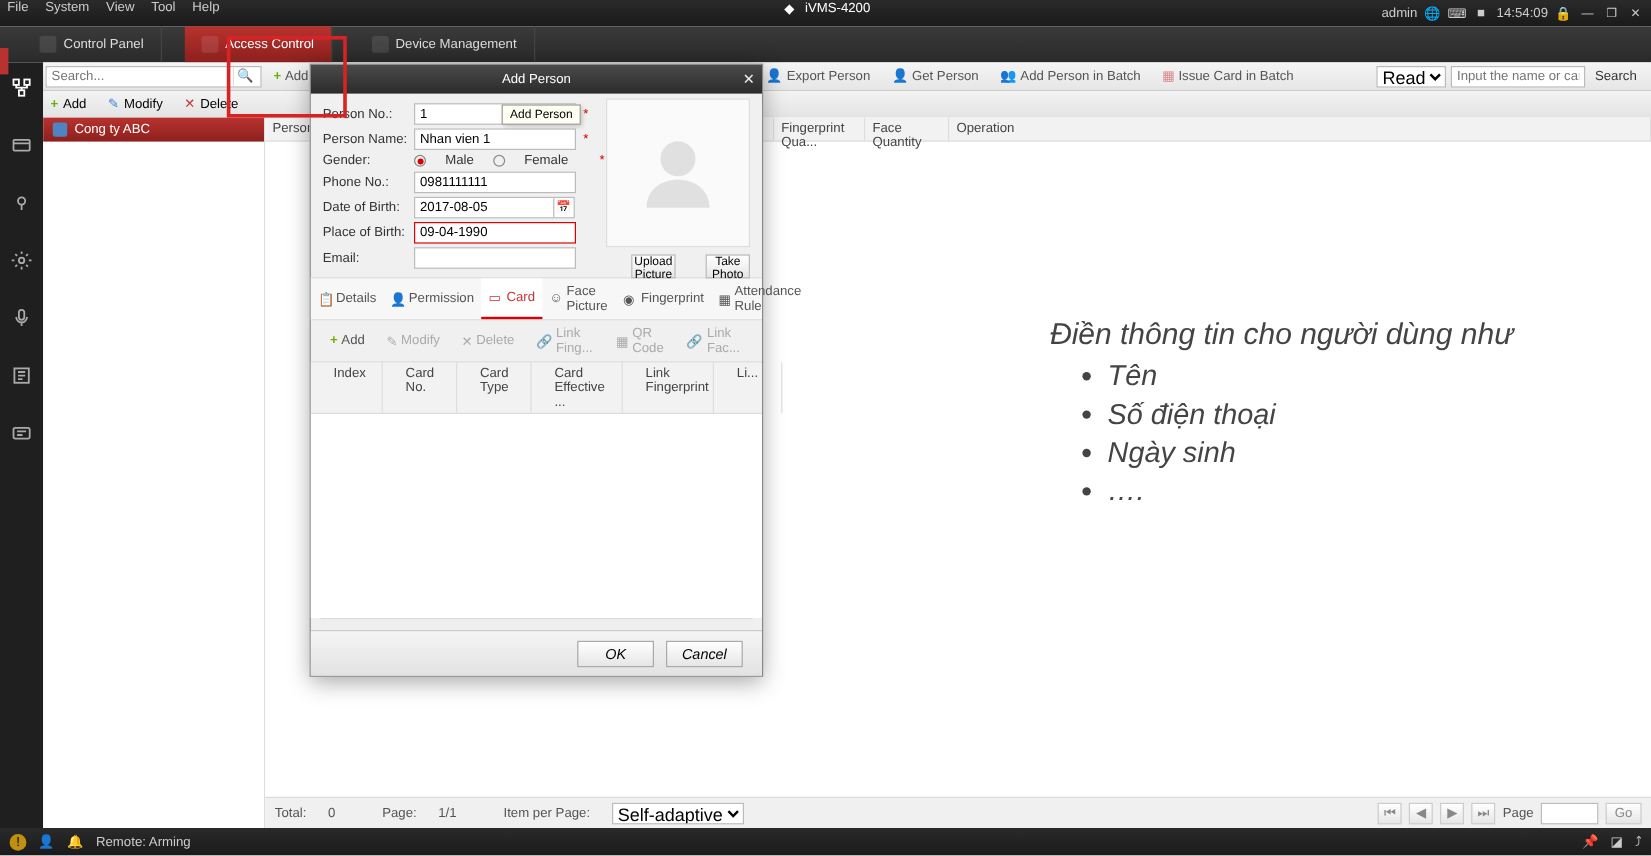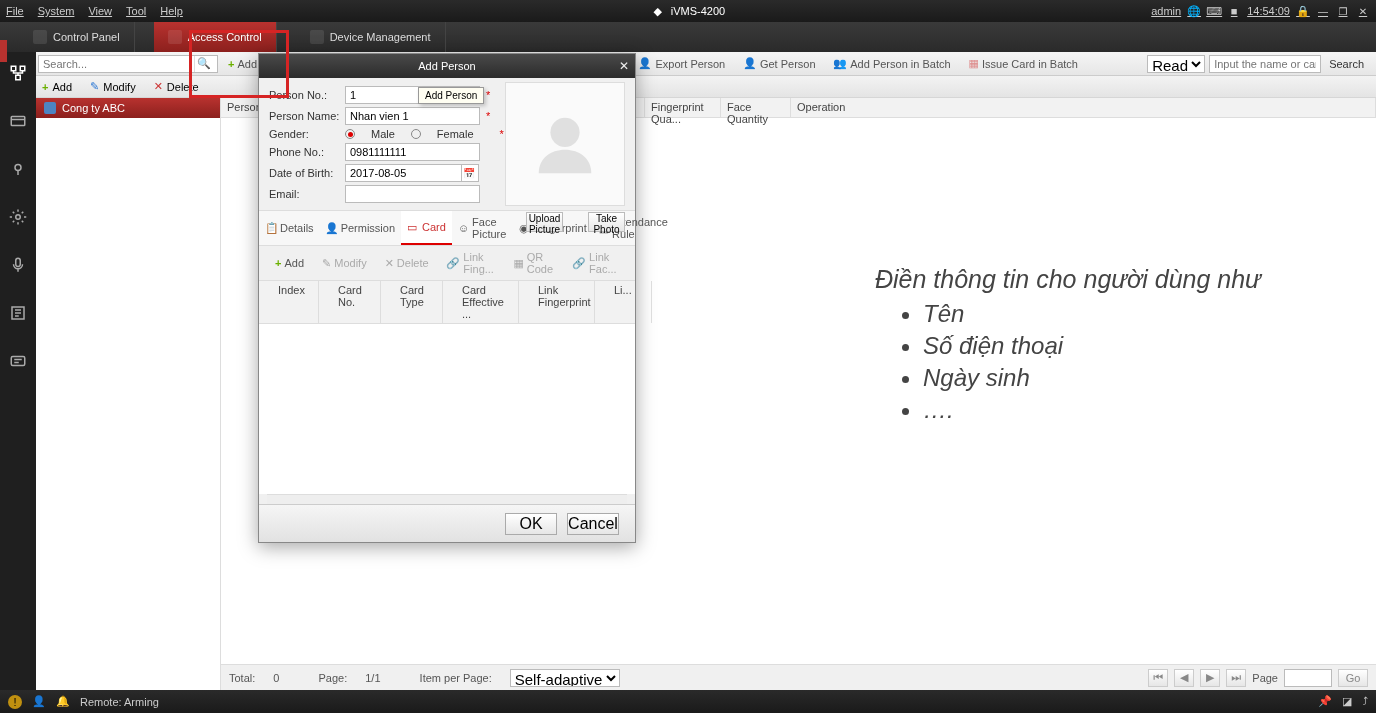--- a/index.html
+++ b/index.html
@@ -1,19 +1,19 @@
 <!DOCTYPE html>
 <html><head>
 <meta charset="utf-8">
 <style>
 * { box-sizing: border-box; margin: 0; padding: 0; font-family: Arial, sans-serif; }
 body { width: 1376px; height: 713px; background: #fff; overflow: hidden; position: relative; font-size: 11px; }
 
 
-.menubar { height: 22px; background: linear-gradient(#2a2a2a,#1a1a1a); color: #ccc; display: flex; align-items: center; padding: 0 6px; gap: 14px; font-size: 11px; text-decoration: underline; }
+.menubar { height: 22px; background: linear-gradient(#2a2a2a,#1a1a1a); color: #ccc; display: flex; padding: 0 6px; gap: 14px; font-size: 11px; }
 .menubar .right { margin-left: auto; display: flex; align-items: center; gap: 6px; }
 .app-title-wrap { position: absolute; left: 50%; transform: translateX(-50%); display: flex; align-items: center; gap: 6px; color: #fff; }
 .ico-s { width: 14px; height: 14px; display: inline-flex; align-items: center; justify-content: center; }
 .win-ctrl { width: 14px; height: 14px; color: #ccc; font-size: 10px; display: inline-flex; align-items: center; justify-content: center; }
 
 
 .tabstrip { height: 30px; background: linear-gradient(#3a3a3a,#2a2a2a); display: flex; align-items: stretch; font-size: 11px; }
 .tab { display: flex; align-items: center; gap: 6px; padding: 0 14px; color: #ddd; border-right: 1px solid #444; cursor: pointer; margin-left: 19px; }
 .tab.active { background: linear-gradient(#b8322f,#8c201d); color: #fff; }
 .tab .ico { width: 14px; height: 14px; background: rgba(255,255,255,.1); border-radius: 2px; }
@@ -82,21 +82,21 @@
 
 .dlg-subtool { display: flex; gap: 2px; padding: 6px 8px; font-size: 11px; color: #888; }
 .dlg-subtool .plus { color: #6bb000; font-weight: bold; }
 
 .dlg-grid-h { display: flex; background: #f2f2f2; border-top: 1px solid #ddd; border-bottom: 1px solid #ddd; font-size: 11px; color: #444; }
 .dlg-grid-h .c { border-right: 1px solid #ddd; padding: 3px 19px; }
 .dlg-grid-b { height: 170px; background: #fff; }
 .dlg-scroll { height: 10px; background: #eee; border-top: 1px solid #ddd; margin: 0 8px; }
 
 .dlg-foot { height: 38px; background: linear-gradient(#f5f5f5,#e2e2e2); display: flex; align-items: center; justify-content: flex-end; gap: 10px; padding: 0 16px; border-top: 1px solid #ccc; }
-.dlg-foot .btn { width: 52px; height: 22px; background: linear-gradient(#fff,#e6e6e6); border: 1px solid #aaa; font-size: 16px; cursor: pointer; }
+.dlg-foot .btn { width: 64px; height: 22px; background: linear-gradient(#fff,#e6e6e6); border: 1px solid #aaa; font-size: 12px; cursor: pointer; font-style: italic; }
 
 
 .tooltip { position: absolute; left: 418px; top: 87px; background: #fffef2; border: 1px solid #999; padding: 2px 6px; font-size: 10px; box-shadow: 2px 2px 4px rgba(0,0,0,.2); z-index: 30; }
 
 
 .hl-box { position: absolute; left: 189px; top: 30px; width: 100px; height: 68px; border: 3px solid #d62424; z-index: 20; pointer-events: none; }
 
 
 .anno { position: absolute; left: 875px; top: 265px; font-family: Calibri, sans-serif; font-style: italic; font-size: 25px; color: #444; }
 .anno ul { list-style: disc; padding-left: 48px; margin-top: 6px; font-size: 24px; }
@@ -327,20 +327,24 @@
     </div>
     <div class="form-row">
       <label>Phone No.:</label>
       <input type="text" value="0981111111" style="">
     </div>
     <div class="form-row">
       <label>Date of Birth:</label>
       <input type="text" style="width: 117px;" value="2017-08-05">
       <span class="cal-btn">📅</span>
     </div>
+    <div class="form-row red">
+      <label>Place of Birth:</label>
+      <input type="text" value="09-04-1990" style="">
+    </div>
     <div class="form-row">
       <label>Email:</label>
       <input type="text" value="" style="">
     </div>
 
     <div class="photo-box">
       <div class="avatar">
         <svg viewBox="0 0 24 24">
             <circle cx="12" cy="8" r="5"></circle>
             <path d="M3 22c0-5 4-8 9-8s9 3 9 8z"></path>

